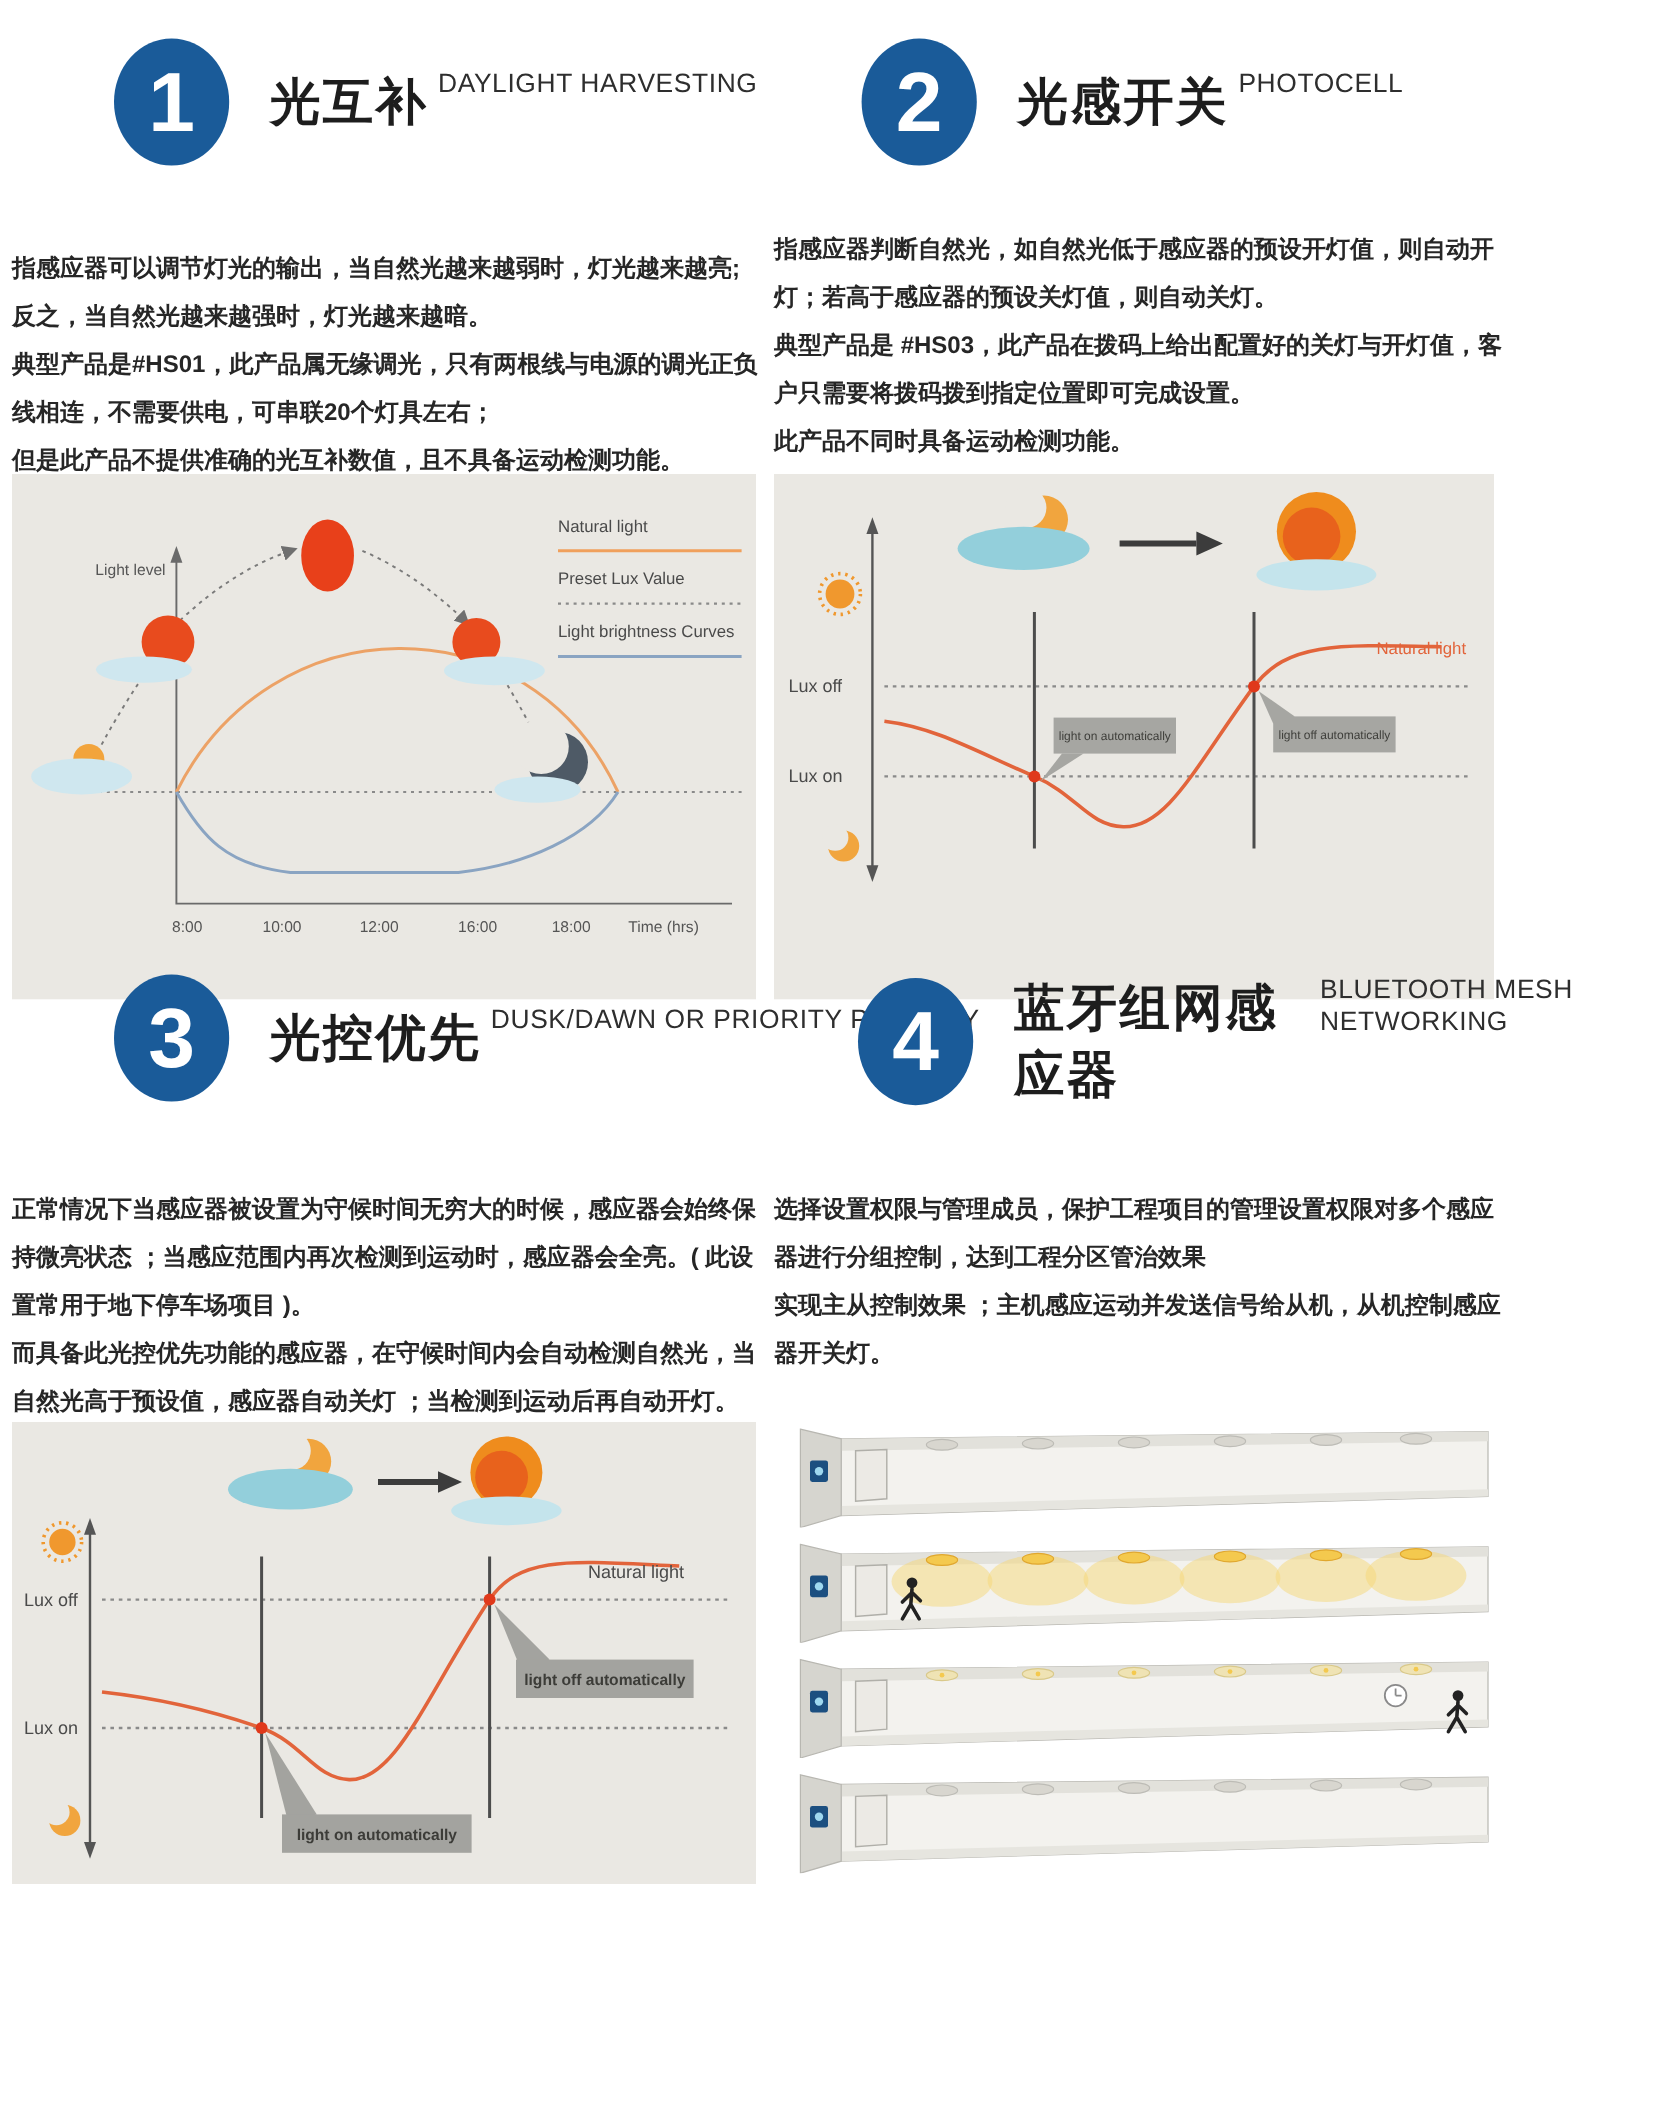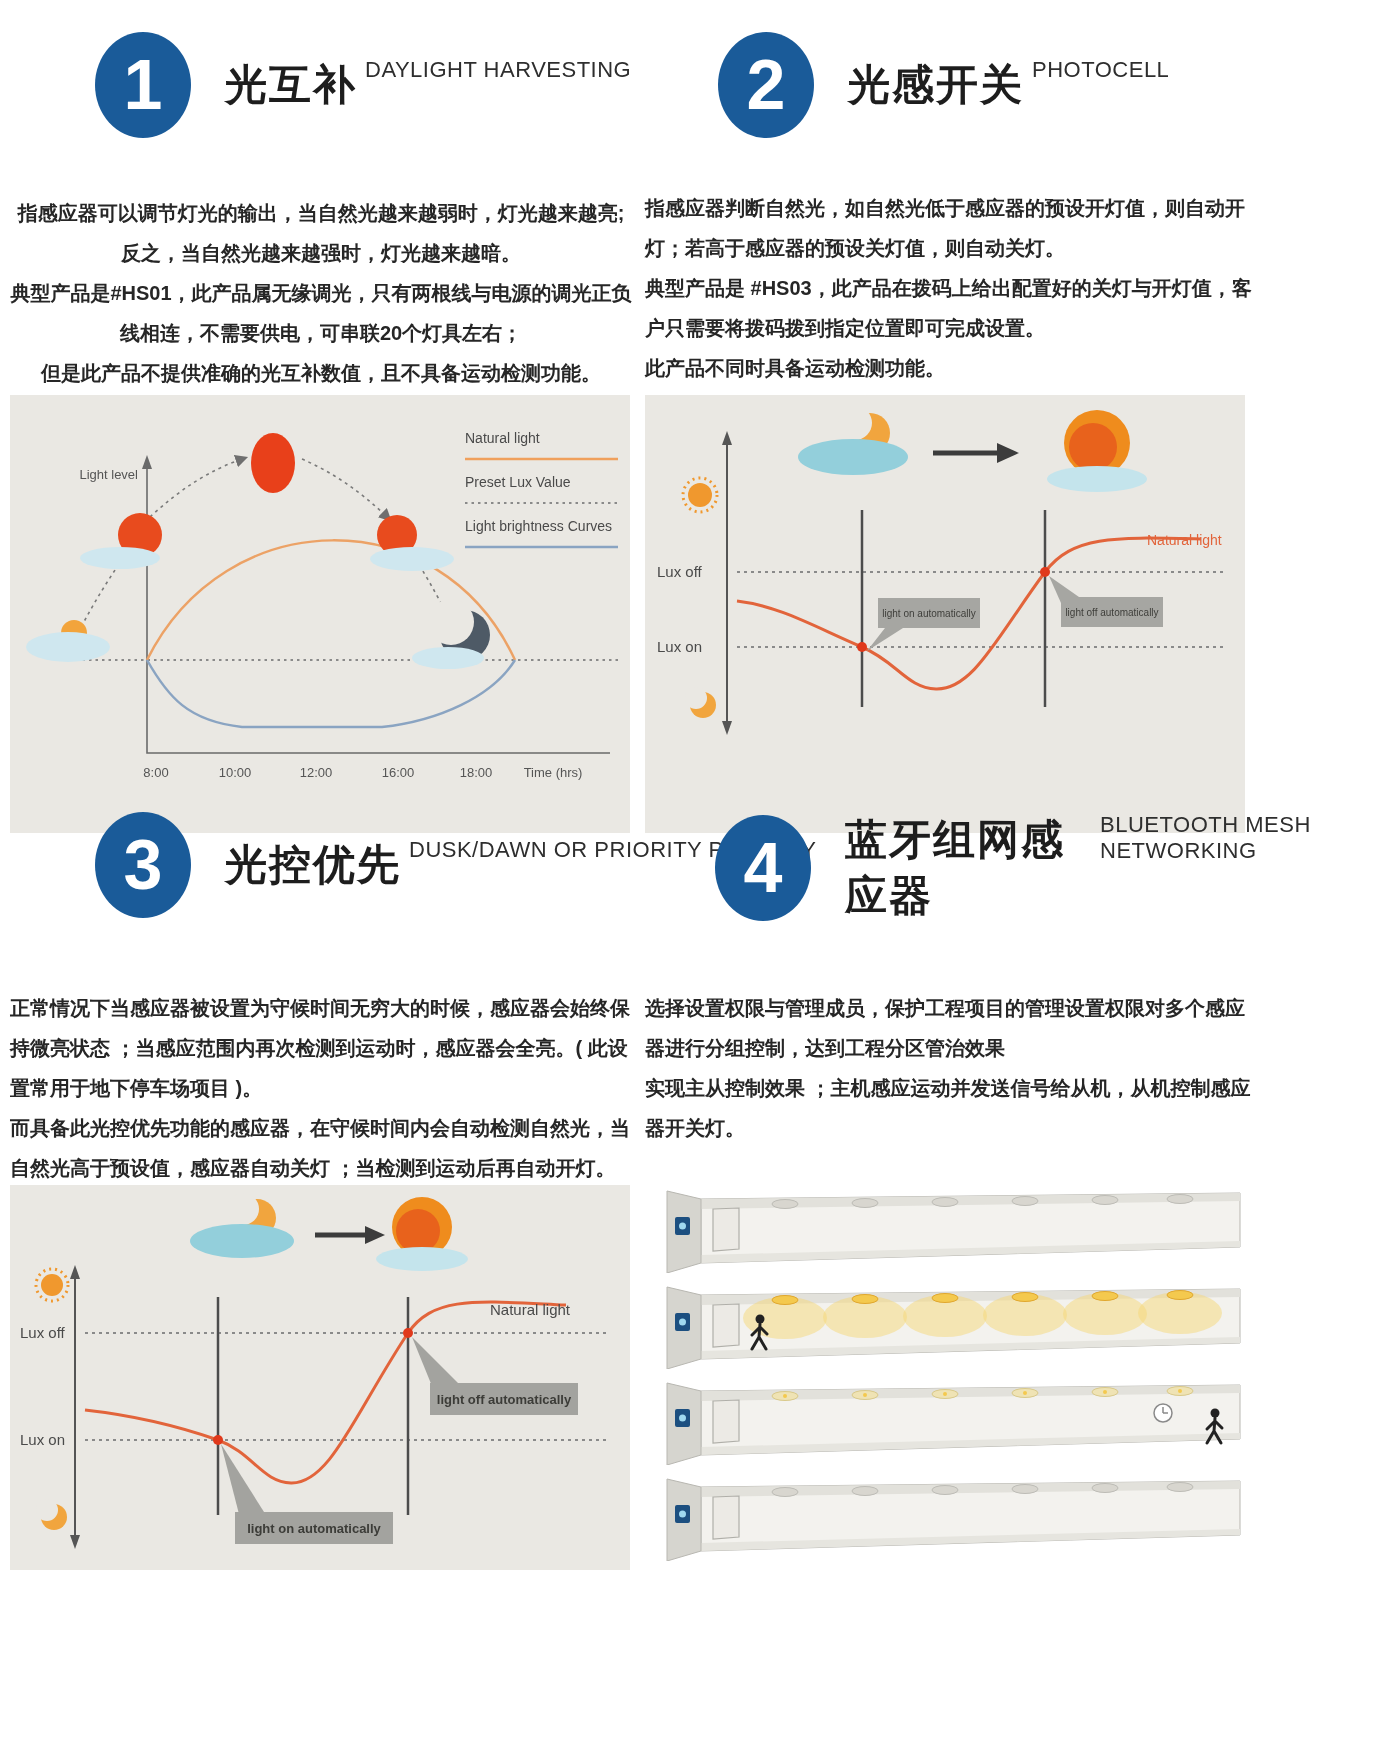--- a/index.html
+++ b/index.html
@@ -38,21 +38,21 @@
   </div>
 
   <div class="sec-header" style="left:718px; top:32px;">
     <div class="num-circle">2</div>
     <div class="sec-titles">
       <div class="title-zh">光感开关</div>
       <div class="title-en">PHOTOCELL</div>
     </div>
   </div>
 
-  <div class="sec-body" style="left:10px; top:193px; width:622px;text-align:center;">
+  <div class="sec-body" style="left:10px; top:204px; width:622px;">
     <p>指感应器可以调节灯光的输出，当自然光越来越弱时，灯光越来越亮;反之，当自然光越来越强时，灯光越来越暗。</p>
     <p>典型产品是#HS01，此产品属无缘调光，只有两根线与电源的调光正负线相连，不需要供电，可串联20个灯具左右；</p>
     <p>但是此产品不提供准确的光互补数值，且不具备运动检测功能。</p>
   </div>
 
   <div class="sec-body" style="left:645px; top:188px; width:612px;">
     <p>指感应器判断自然光，如自然光低于感应器的预设开灯值，则自动开灯；若高于感应器的预设关灯值，则自动关灯。</p>
     <p>典型产品是 #HS03，此产品在拨码上给出配置好的关灯与开灯值，客户只需要将拨码拨到指定位置即可完成设置。</p>
     <p>此产品不同时具备运动检测功能。</p>
   </div>

